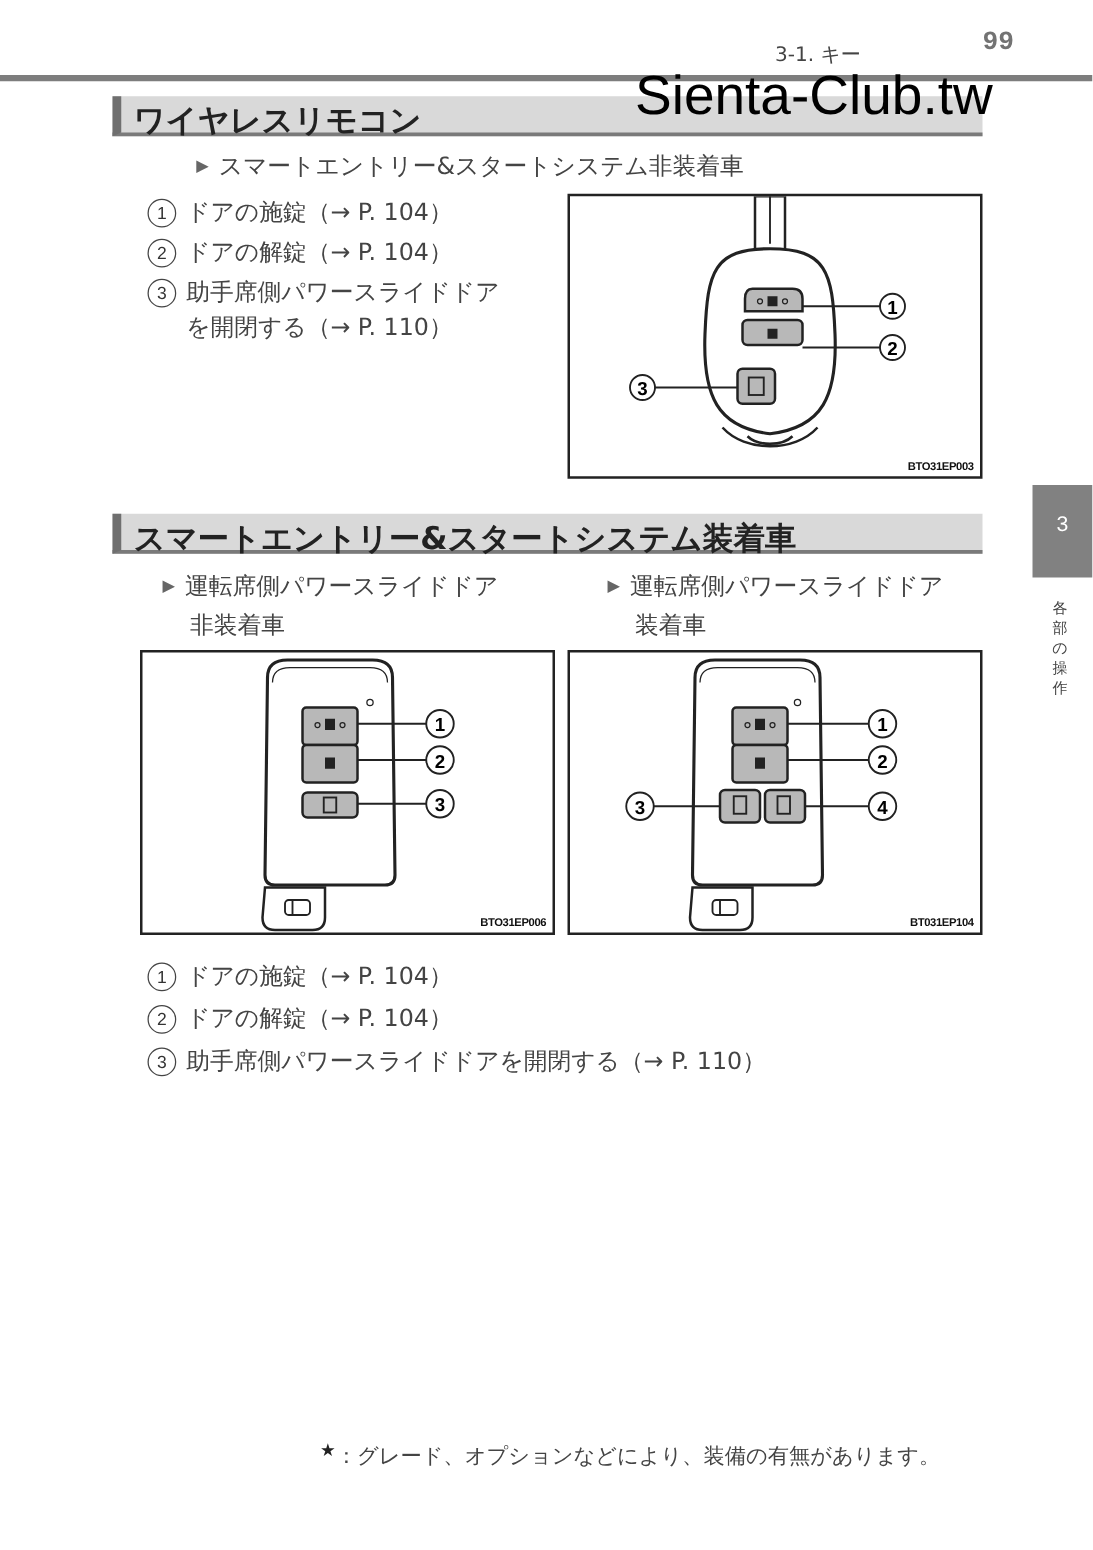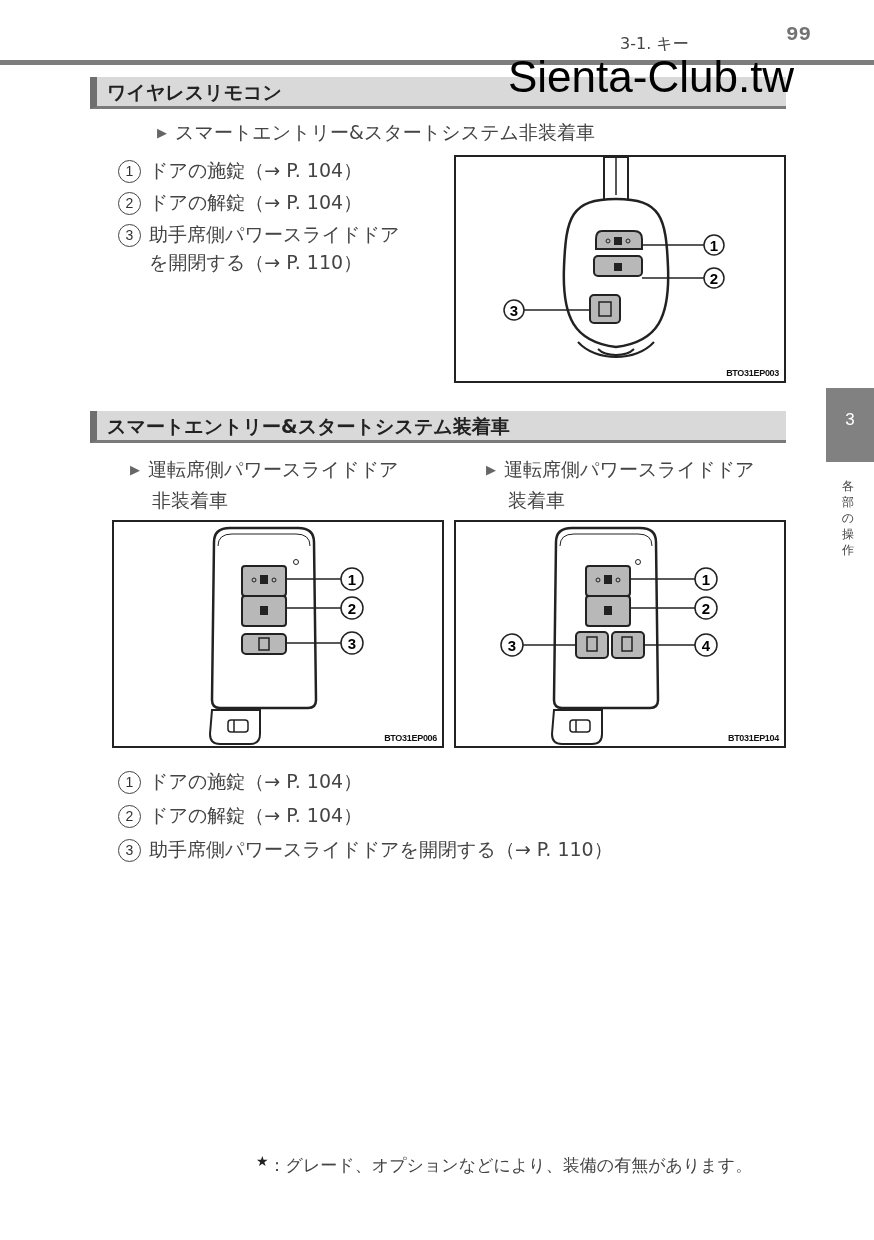--- a/index.html
+++ b/index.html
@@ -4,21 +4,21 @@
 <style>
   html, body { margin:0; padding:0; background:#fff; }
   body { width:874px; height:1240px; position:relative; overflow:hidden;
          font-family:"DejaVu Sans", "Liberation Sans", sans-serif; color:#333; }
   .abs { position:absolute; }
   .hdr-chapter { left:620px; top:34px; font-size:16px; color:#444; }
   .hdr-page { left:786px; top:23px; font-size:21px; font-weight:bold; color:#737373; font-family:Liberation Mono, monospace; }
   .hdr-rule { left:0; top:60px; width:874px; height:5px; background:#7d7d7d; }
   .watermark { left:508px; top:52px; font-family:Liberation Sans, sans-serif; font-size:44px; color:#000000; letter-spacing:0px; white-space:nowrap; }
   .section-bar { left:90px; height:32px; width:696px; background:#d9d9d9; border-left:7px solid #6f6f6f; border-bottom:3px solid #7a7a7a; box-sizing:border-box; }
-  .section-bar span { position:absolute; left:10px; top:3px; font-size:19px; font-weight:bold; color:#222; white-space:nowrap; }
+  .section-bar span { position:absolute; left:10px; top:3px; font-size:25px; font-weight:bold; color:#222; white-space:nowrap; }
   .bullet { font-size:19px; color:#444; white-space:nowrap; }
   .bullet .tri { font-size:13px; color:#666; margin-right:8px; vertical-align:2px; }
   .item { font-size:19px; color:#444; white-space:nowrap; line-height:32px; }
   .circ { display:inline-block; width:21px; height:21px; border:1px solid #444; border-radius:50%; text-align:center; line-height:21px; font-size:14px; margin-right:8px; vertical-align:1px; color:#333; font-family:"Liberation Sans", sans-serif; }
   .figbox { border:2px solid #222; box-sizing:border-box; background:#fff; }
   .figcode { position:absolute; right:5px; bottom:3px; font-size:9px; font-weight:bold; font-family:"Liberation Sans", sans-serif; color:#111; letter-spacing:-0.3px; }
   .side-tab { left:826px; top:388px; width:48px; height:74px; background:#818181; }
   .side-tab span { position:absolute; left:0; width:48px; top:22px; text-align:center; color:#fff; font-size:17px; font-family:"Liberation Sans", sans-serif; }
   .side-label { left:838px; top:478px; width:20px; font-size:12px; color:#444; line-height:16px; text-align:center; }
   .footnote { left:256px; top:1153px; font-size:17px; color:#444; white-space:nowrap; }

